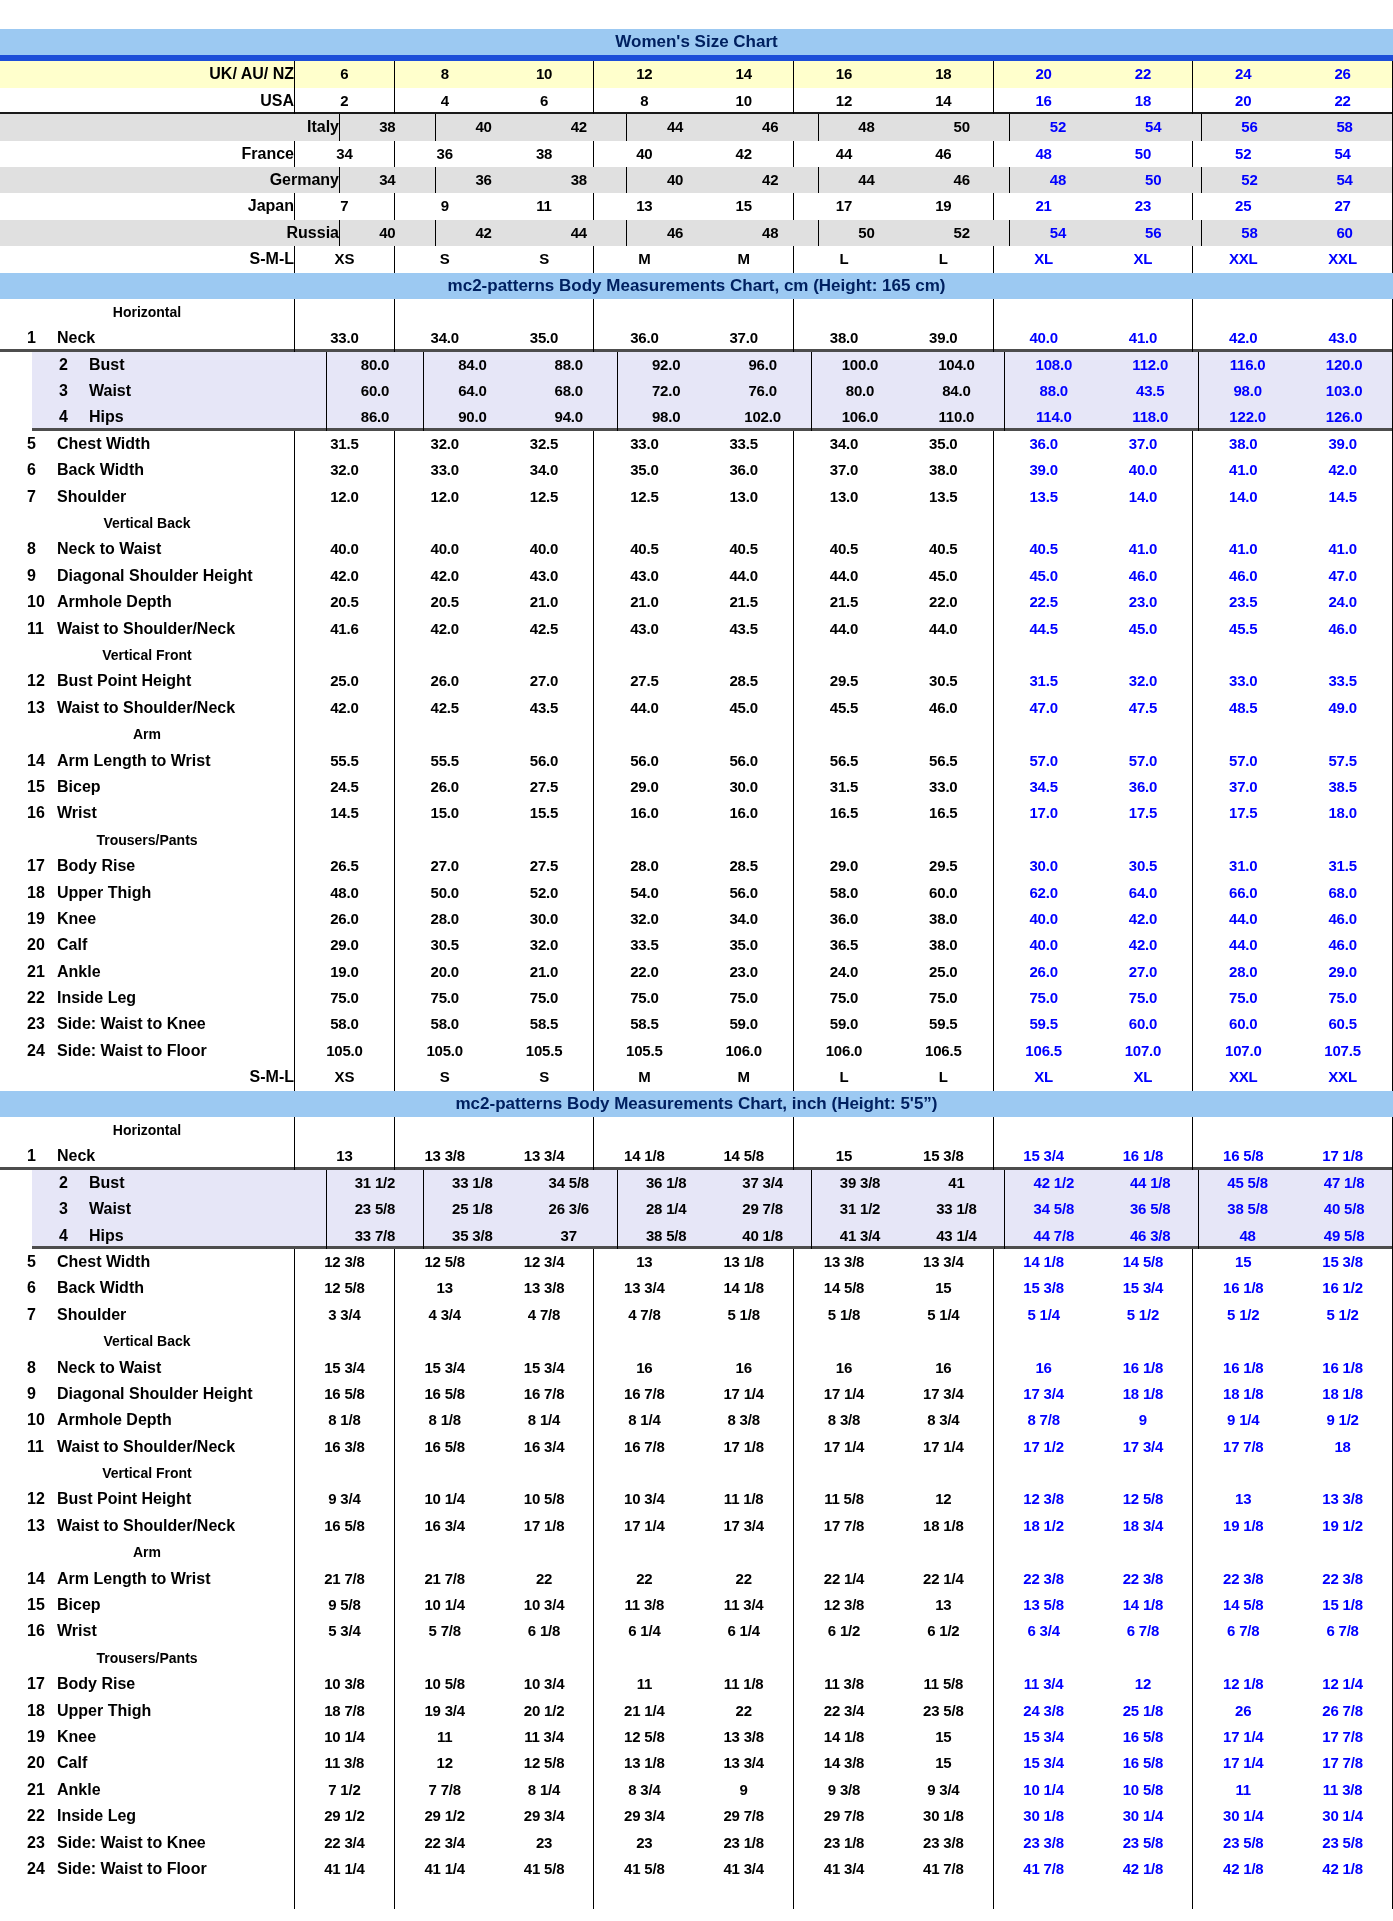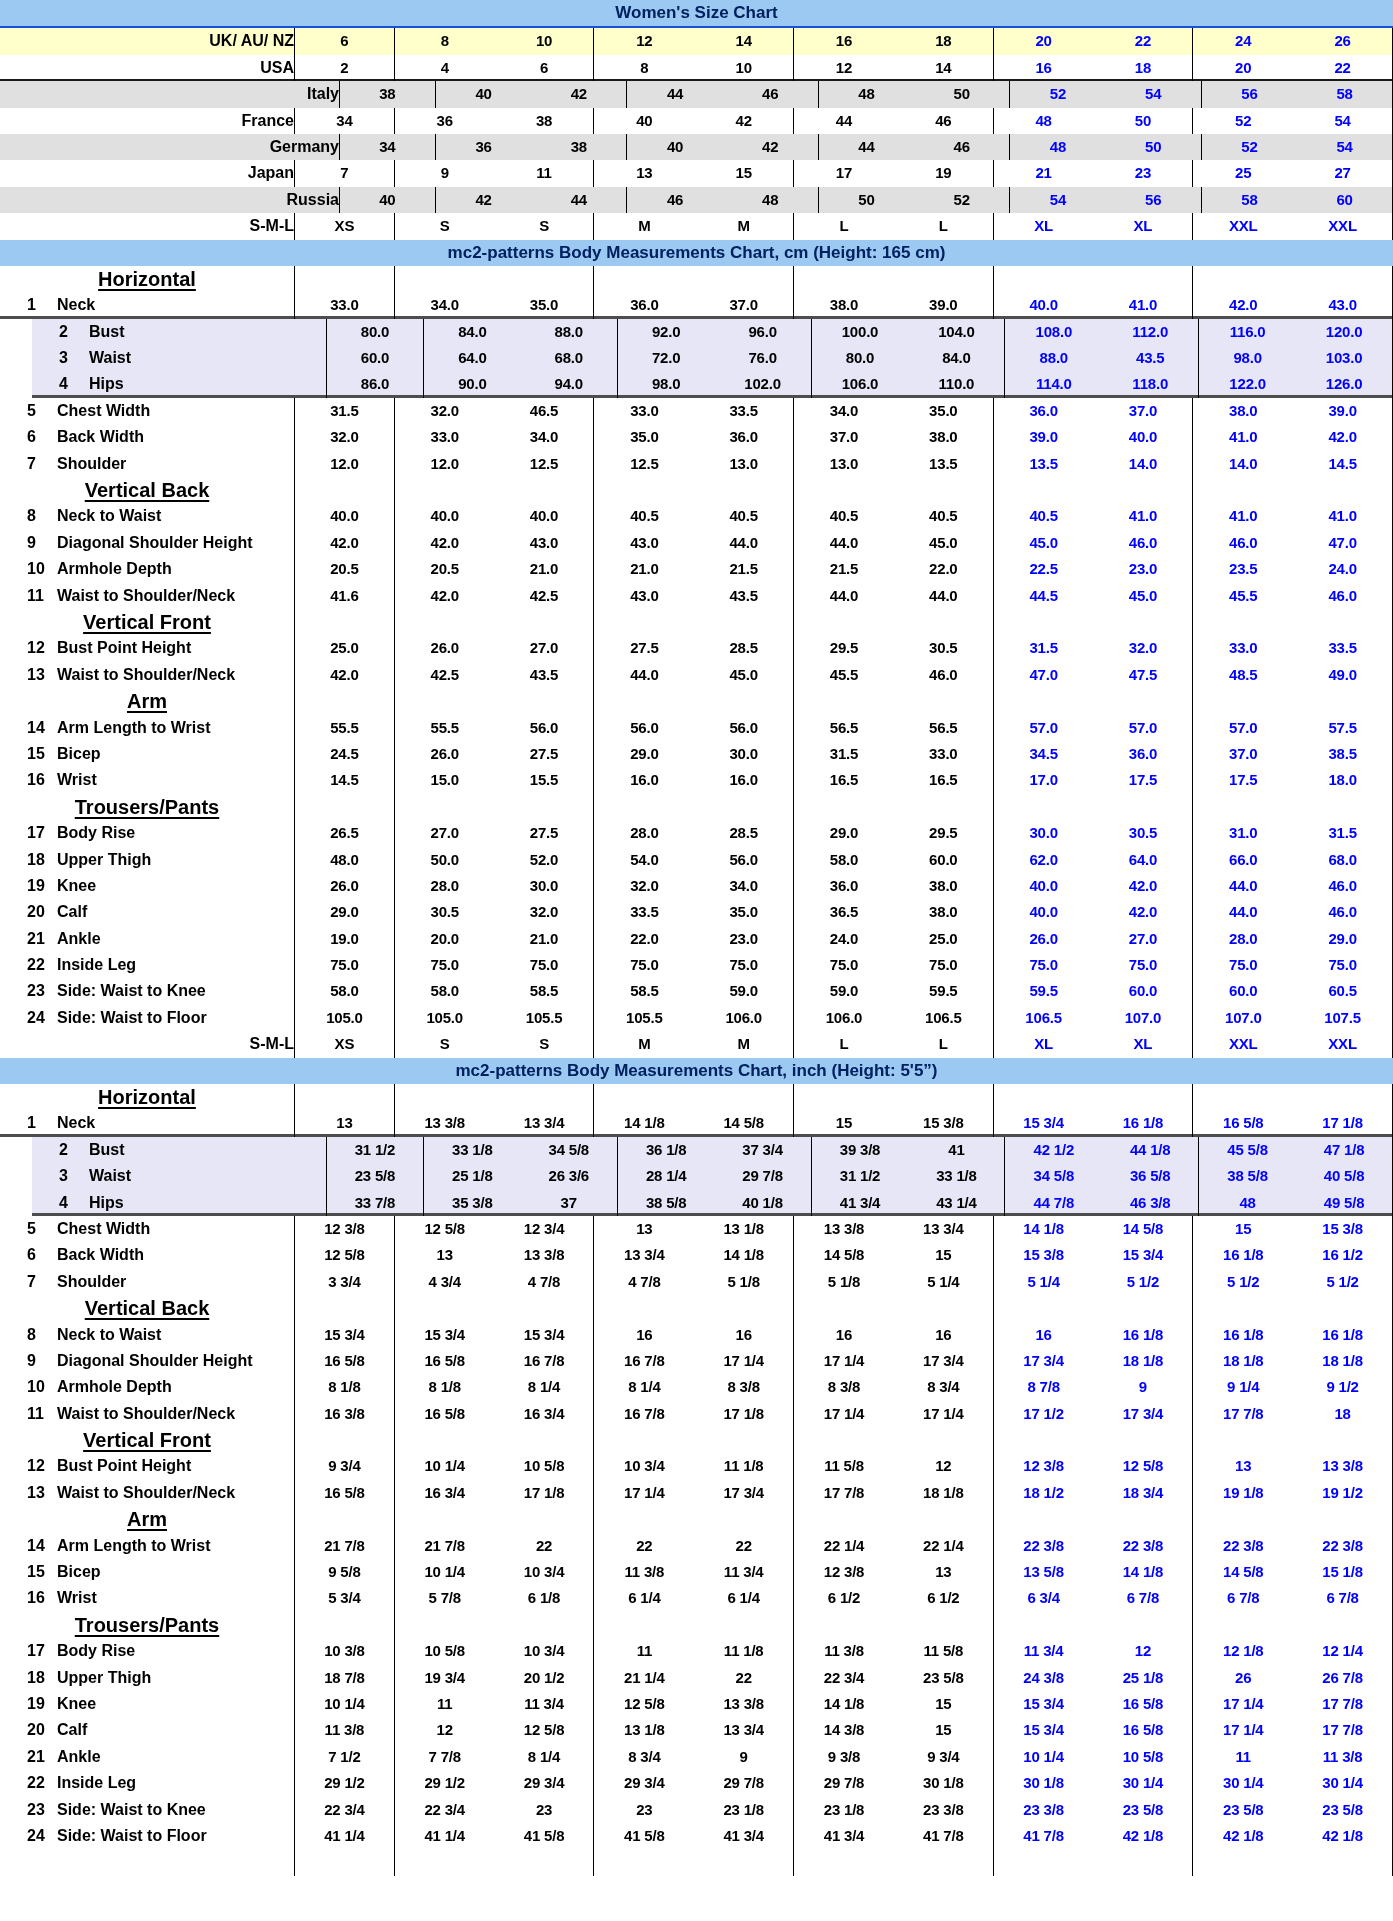--- a/index.html
+++ b/index.html
@@ -2,43 +2,43 @@
 <html style="--band-bg: #9CC9F2; --band-text: #002060; --yellow: #FFFFCC; --gray: #E0E0E0; --lavender: #E6E6F7; --blue-text: #0000FF; --black-text: #000000;"><head>
 <meta charset="utf-8">
 <style>
   html,body{margin:0;padding:0;background:#fff;}
   body{width:1393px;height:1921px;overflow:hidden;
        font-family:"Liberation Sans", sans-serif;font-weight:bold;}
   .tbl{width:1393px;}
   .band{height:26.4px;line-height:26.4px;text-align:center;
         background:var(--band-bg);color:var(--band-text);
         font-size:17px;font-weight:bold;}
-  .band.title{border-bottom:2px solid #1d4ed8;}
+  .band.title{border-bottom:6px solid #1d4ed8;margin-top:29px;}
   .row{display:grid;grid-template-columns:295px repeat(11,1fr);
        height:26.4px;align-items:center;box-sizing:border-box;}
   .row.thick{border-bottom:3px solid #4d4d4d;}
   .row.thin-bottom{border-bottom:2px solid #1a1a1a;}
   .cell{height:26.4px;line-height:26.4px;box-sizing:border-box;
         white-space:nowrap;overflow:hidden;}
   
   .row > :nth-child(1),
   .row > :nth-child(2),
   .row > :nth-child(4),
   .row > :nth-child(6),
   .row > :nth-child(8),
   .row > :nth-child(10),
   .row > :nth-child(12){border-right:1.6px solid #000;}
   .val{text-align:center;font-size:15px;letter-spacing:-0.2px;color:var(--black-text);}
   .val.blue{color:var(--blue-text);}
   .label{font-size:16px;color:var(--black-text);}
   .label.center{text-align:right;}
   .label.named{padding-left:27px;}
   .rnum{display:inline-block;width:30px;}
-  .group-label{display:block;text-align:center;text-decoration:underline;
-               text-underline-offset:3px;font-size:20px;}
+  .group-label{display:block;text-align:center;
+               text-underline-offset:3px;font-size:14px;}
   .bg-yellow{background:var(--yellow);}
   .bg-gray{background:var(--gray);padding-left:45px;}
   .bg-lavender{background:var(--lavender);margin-left:32px;}
 </style>
 </head>
 <body>
 
 <div class="tbl">
   <div class="band title">Women's Size Chart</div>
   <div id="rows-sizes">
@@ -224,21 +224,21 @@
         <div class="cell val">110.0</div>
         <div class="cell val blue">114.0</div>
         <div class="cell val blue">118.0</div>
         <div class="cell val blue">122.0</div>
         <div class="cell val blue">126.0</div>
       </div>
       <div class="row">
         <div class="cell label named"><span class="rnum">5</span><span>Chest Width</span></div>
         <div class="cell val">31.5</div>
         <div class="cell val">32.0</div>
-        <div class="cell val">46.5</div>
+        <div class="cell val">32.5</div>
         <div class="cell val">33.0</div>
         <div class="cell val">33.5</div>
         <div class="cell val">34.0</div>
         <div class="cell val">35.0</div>
         <div class="cell val blue">36.0</div>
         <div class="cell val blue">37.0</div>
         <div class="cell val blue">38.0</div>
         <div class="cell val blue">39.0</div>
       </div>
       <div class="row">

